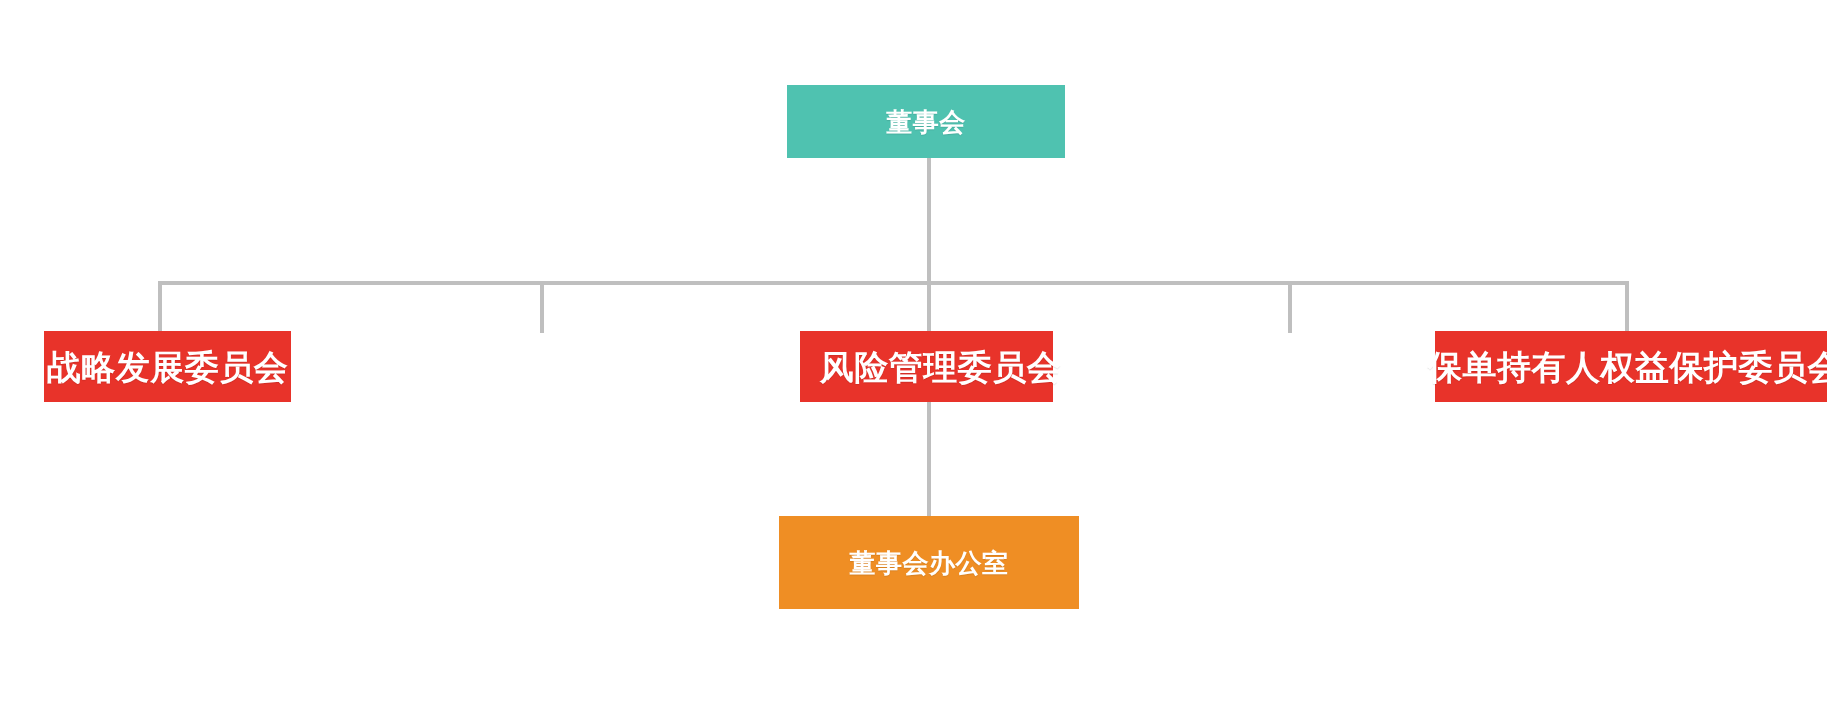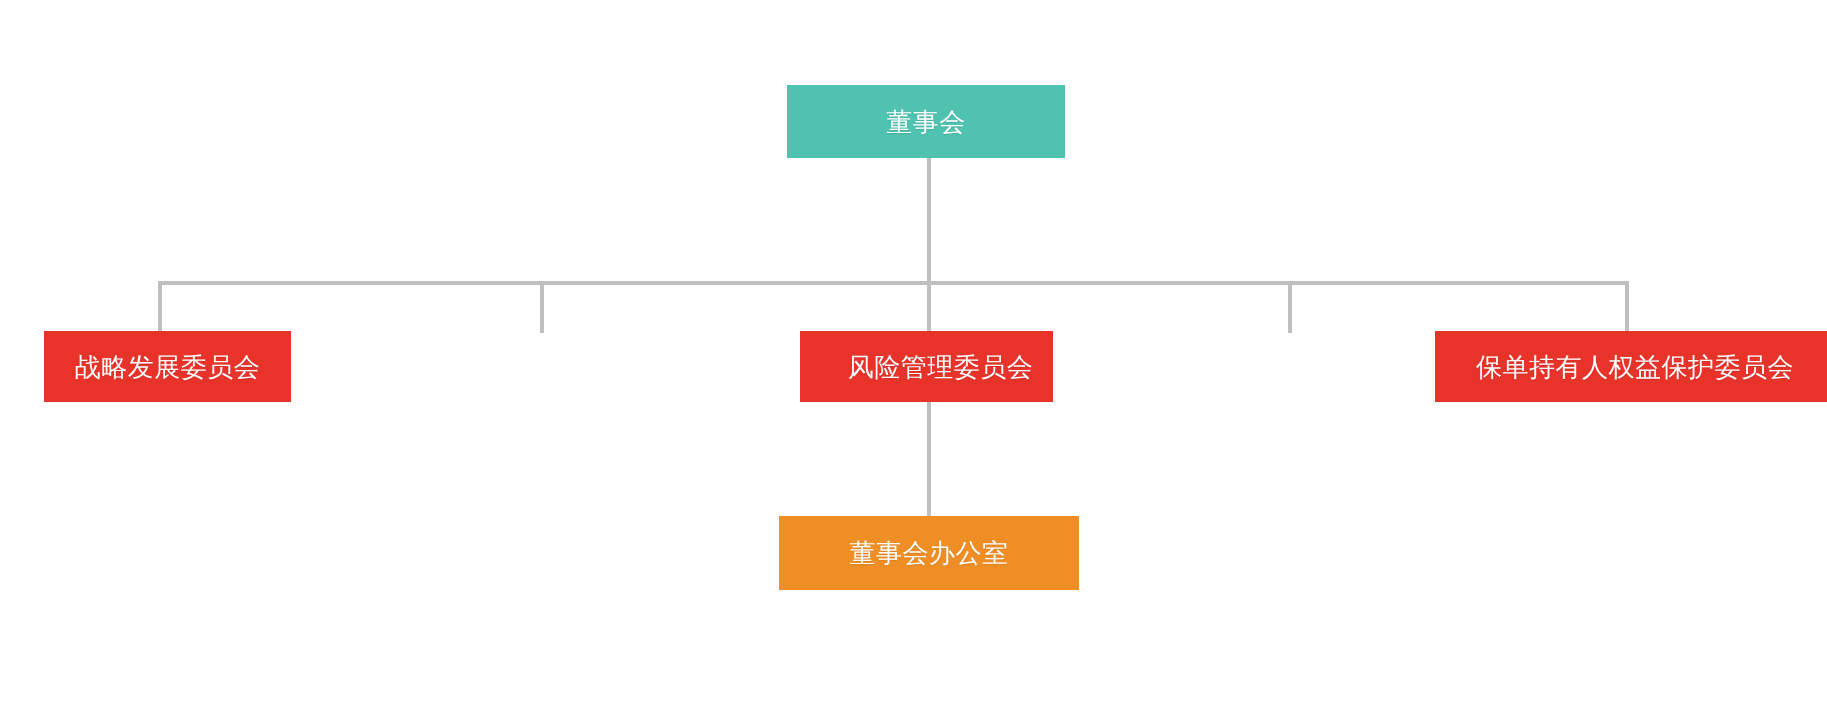--- a/index.html
+++ b/index.html
@@ -19,55 +19,55 @@
   }
 
   
   .node {
     position: absolute;
     display: flex;
     align-items: center;
     justify-content: center;
     box-sizing: border-box;
     color: #ffffff;
-    font-weight: normal;
+    font-weight: bold;
     letter-spacing: 0.5px;
     text-align: center;
     white-space: nowrap;
     line-height: 1;
     text-shadow: 0 1px 1px rgba(0,0,0,0.10);
   }
 
   .node-root {
     left: 787px;
     top: 85px;
     width: 278px;
     height: 73px;
     background: #4fc2b0;
     font-size: 26px;
   }
 
   .node-committee {
     top: 331px;
     height: 71px;
     background: #e8332a;
-    font-size: 26px;
+    font-size: 34px;
   }
 
   .c0 { left: 44px;   width: 247px; }
   .c1 { left: 418px;  width: 252px; }
   .c2 { left: 800px;  width: 253px; padding-left: 28px; }
   .c3 { left: 1143px; width: 234px; }
   .c4 { left: 1435px; width: 400px; }
 
   .node-office {
     left: 779px;
     top: 516px;
     width: 300px;
-    height: 74px;
+    height: 93px;
     background: #ef8e24;
     font-size: 26px;
   }
 
   
   .conn {
     position: absolute;
     background: #bfbfbf;
   }
   .conn-v { width: 4px; }

